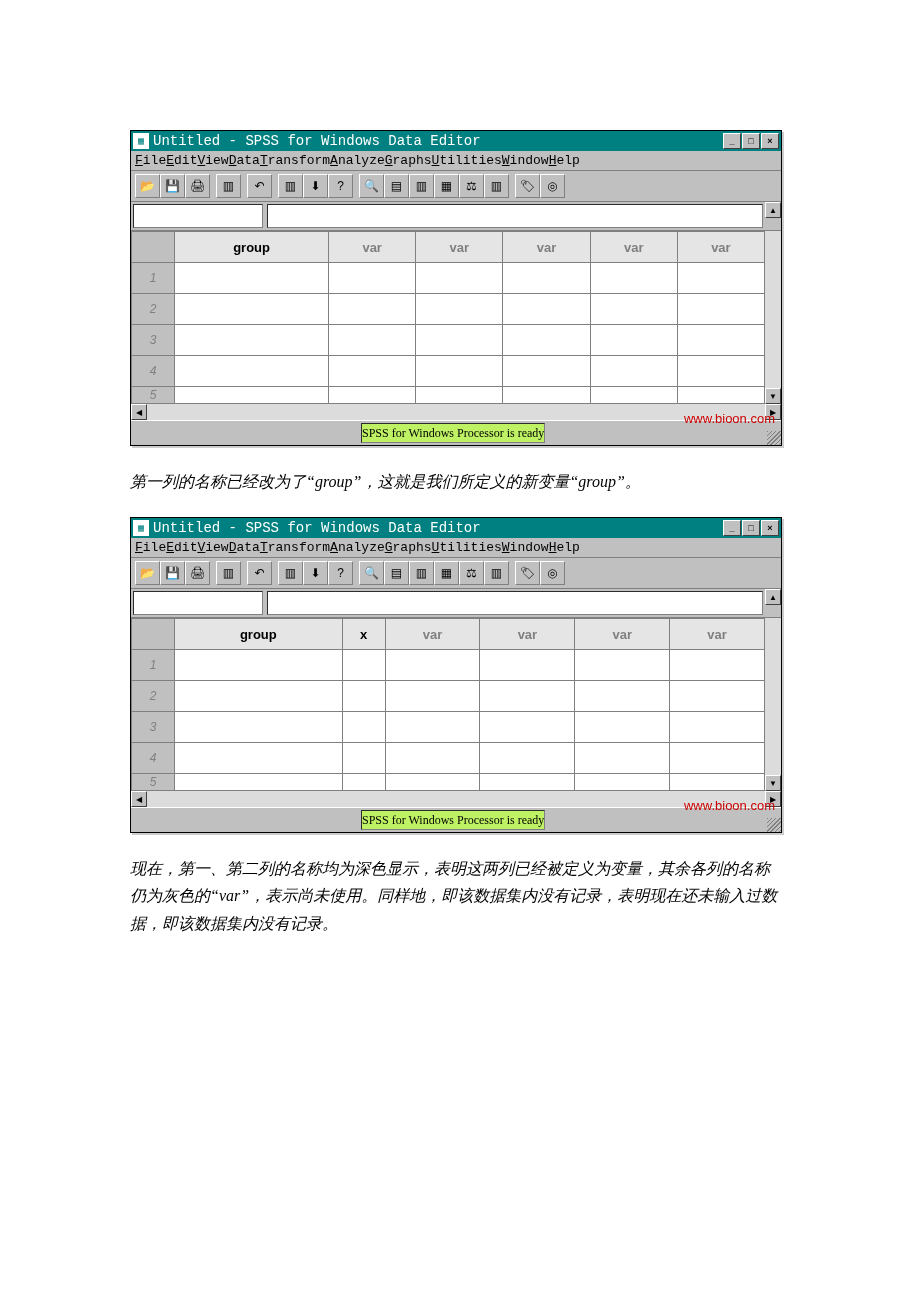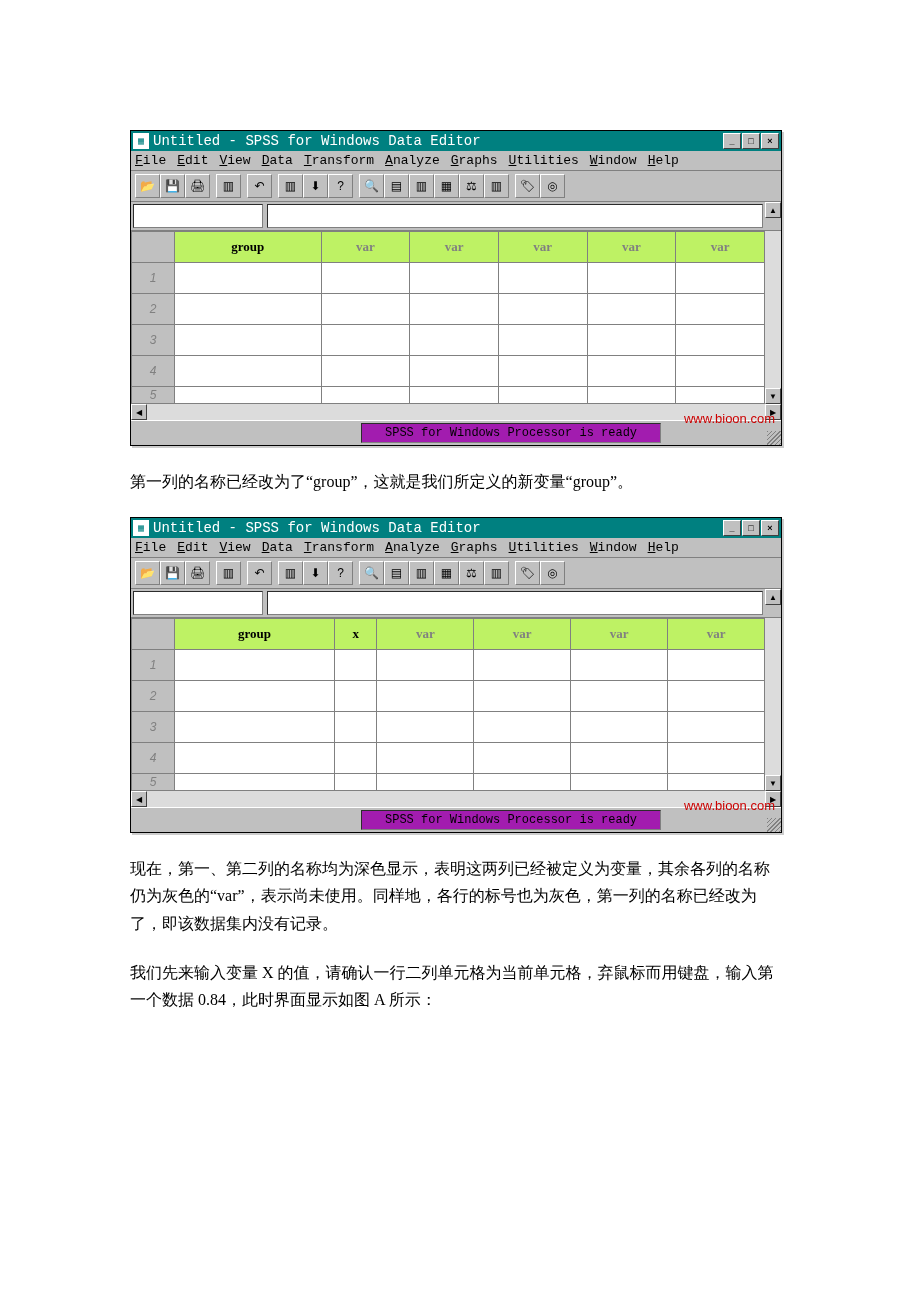--- a/index.html
+++ b/index.html
@@ -63,21 +63,21 @@
     color: #000;
     font-size: 9px;
     font-weight: bold;
     font-family: Arial, sans-serif;
   }
 
   .menubar {
     background: #c0c0c0;
     padding: 2px 4px;
     display: flex;
-    gap: 11px;
+    gap: 0;
     font-family: "Courier New", monospace;
     font-size: 13px;
     border-bottom: 1px solid #808080;
   }
   .menu-item u { text-decoration: underline; }
 
   .toolbar {
     background: #c0c0c0;
     padding: 3px 4px;
     display: flex;
@@ -150,22 +150,22 @@
     background: #fff;
     border-collapse: collapse;
   }
   .grid th, .grid td {
     border: 1px solid #808080;
     height: 28px;
     text-align: center;
     background: #fff;
   }
   .grid th {
-    background: #bef264;
-    font-family: Liberation Serif, serif;
+    background: #e5e5e5;
+    font-family: Liberation Sans, sans-serif;
     font-size: 13px;
     font-weight: bold;
   }
   .grid th.rowhead, .grid td.rowhead {
     background: #c0c0c0;
     width: 40px;
     color: #808080;
     font-family: Arial, sans-serif;
     font-style: italic;
   }
@@ -185,24 +185,24 @@
     position: relative;
     background: #c0c0c0;
     height: 24px;
     border-top: 1px solid #fff;
   }
   .status-sunken {
     position: absolute;
     left: 230px;
     top: 2px;
     height: 18px;
-    padding: 0 23px;
-    background: #a21caf;
+    padding: 0 0;
+    background: #bef264;
     border: 1px inset #808080;
-    font-family: Liberation Mono, monospace;
+    font-family: Liberation Serif, serif;
     font-size: 12px;
     line-height: 18px;
   }
   .watermark {
     position: absolute;
     right: 6px;
     top: -10px;
     color: #cc0000;
     font-family: Arial, sans-serif;
     font-size: 13px;
@@ -214,20 +214,21 @@
     bottom: 0;
     width: 14px;
     height: 14px;
     background: repeating-linear-gradient(135deg, #808080 0 1px, transparent 1px 3px);
   }
 
   .body-text {
     line-height: 1.7;
     margin: 0 8px 22px 0;
     font-size: 16px;
+    font-style: italic;
   }
 </style>
 </head>
 <body>
 
 <div class="page">
 
   <div class="spss-window">
     <div class="titlebar">
       <span class="title-icon">▦</span>
@@ -479,17 +480,16 @@
       <div class="scroll-track"></div>
       <div class="scroll-btn">▶</div>
     </div>
     <div class="statusbar">
       <div class="status-sunken">SPSS for Windows Processor is ready</div>
       <div class="watermark">www.bioon.com</div>
       <div class="resize-grip"></div>
     </div>
   </div>
 
-  <p class="body-text">现在，第一、第二列的名称均为深色显示，表明这两列已经被定义为变量，其余各列的名称仍为灰色的“var”，表示尚未使用。同样地，各行的标号也为灰色，第一列的名称已经改为了，即该数据集内没有记录。</p>
-
-  <p class="body-text">我们先来输入变量 X 的值，请确认一行二列单元格为当前单元格，弃鼠标而用键盘，输入第一个数据 0.84，此时界面显示如图 A 所示：</p>
+  <p class="body-text">现在，第一、第二列的名称均为深色显示，表明这两列已经被定义为变量，其余各列的名称仍为灰色的“var”，表示尚未使用。同样地，即该数据集内没有记录，表明现在还未输入过数据，即该数据集内没有记录。</p>
+
 
 </div>
 
 </body></html>

